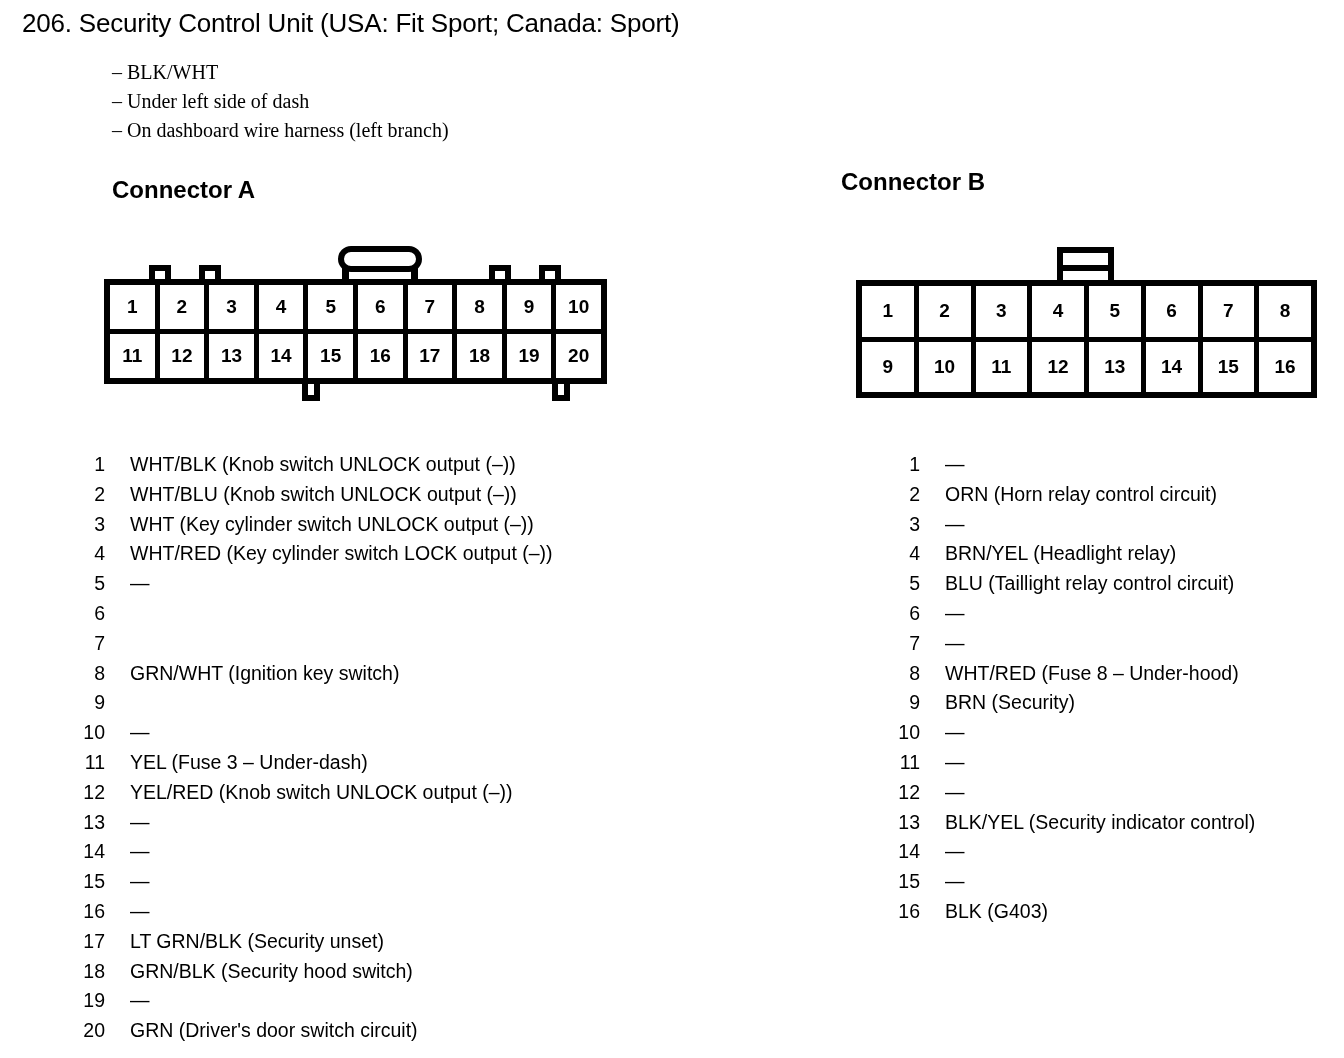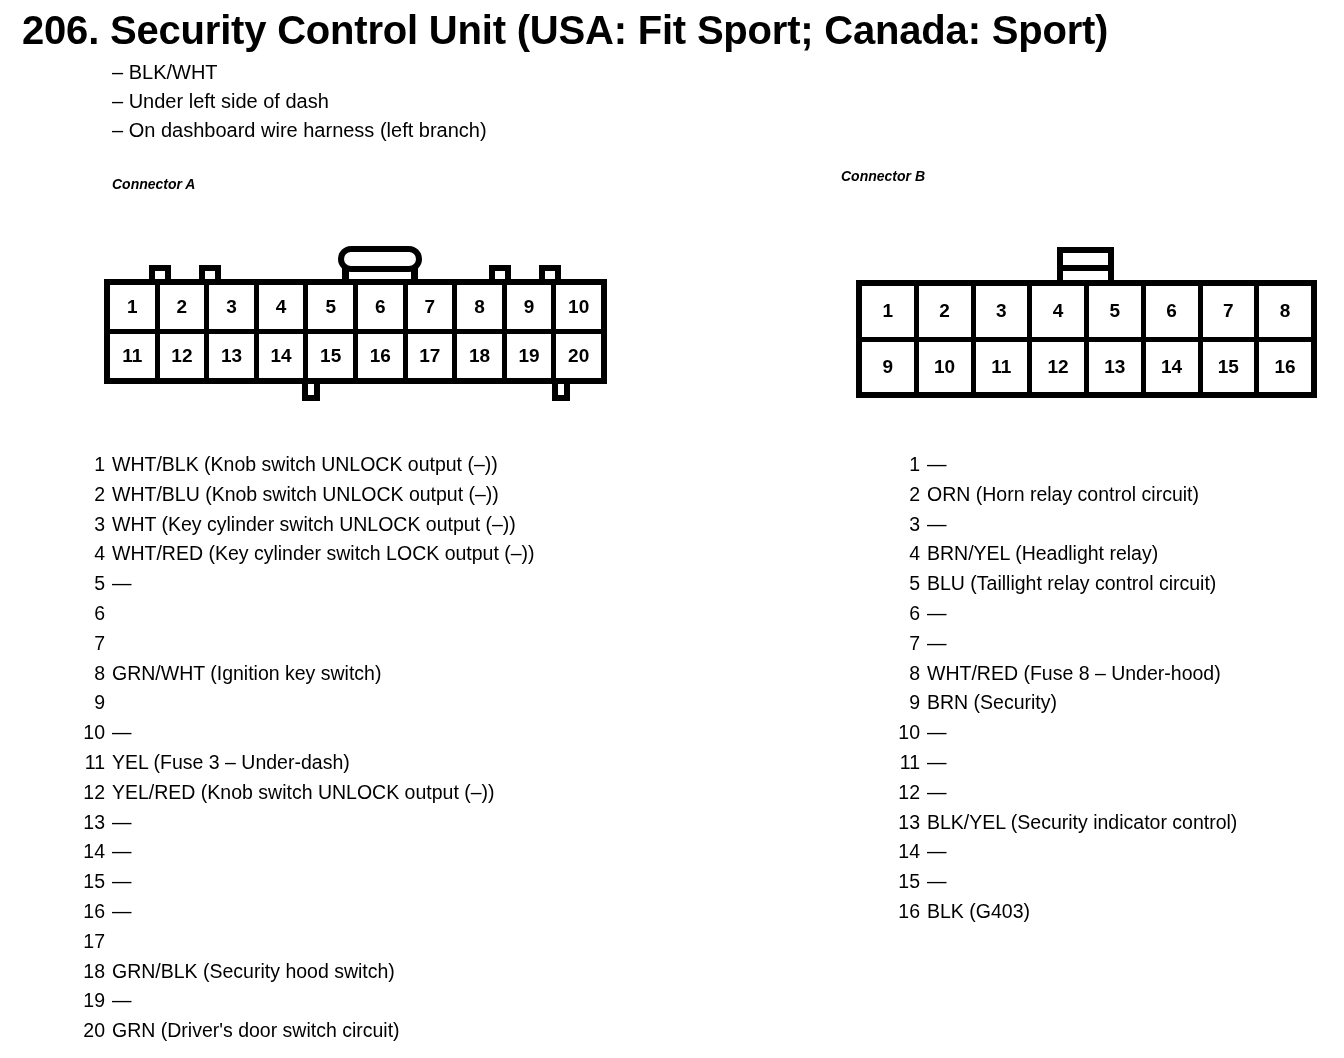--- a/index.html
+++ b/index.html
@@ -14,41 +14,40 @@
     font-family: "Liberation Sans", sans-serif;
     color: #000000;
     overflow: hidden;
   }
 
   
   #page-title {
     position: absolute;
     left: 22px;
     top: 8px;
-    font-size: 40px;
-    font-weight: bold;
+    font-size: 26px;
+    font-weight: normal;
     letter-spacing: -0.2px;
     white-space: nowrap;
   }
   #spec-list {
     position: absolute;
     left: 112px;
     top: 58px;
     font-size: 20px;
     line-height: 29px;
   }
-  .spec-line { white-space: nowrap; }
+  .spec-line { white-space: nowrap; font-family: Liberation Serif, serif; }
 
   
   .connector-heading {
     position: absolute;
-    font-size: 14px;
+    font-size: 24px;
     font-weight: bold;
     white-space: nowrap;
-    font-style: italic;
   }
   #heading-a { left: 112px; top: 176px; }
   #heading-b { left: 841px; top: 168px; }
 
   
   .connector-wrap { position: absolute; }
   #connector-a-wrap { left: 104px; top: 240px; }
   #connector-b-wrap { left: 856px; top: 240px; }
 
   .housing {
@@ -134,21 +133,21 @@
     display: flex;
     align-items: baseline;
     white-space: nowrap;
   }
   .pin-num {
     width: 27px;
     text-align: right;
     flex: 0 0 auto;
   }
   .pin-desc {
-    margin-left: 7px;
+    margin-left: 25px;
     flex: 0 0 auto;
     text-align: center;
   }
 </style>
 </head>
 <body>
 
 <div id="page-title">206. Security Control Unit (USA: Fit Sport; Canada: Sport)</div>
 
 <div id="spec-list">
@@ -290,20 +289,21 @@
     <div class="pin-line">
       <span class="pin-num">15</span>
       <span class="pin-desc">—</span>
     </div>
     <div class="pin-line">
       <span class="pin-num">16</span>
       <span class="pin-desc">—</span>
     </div>
     <div class="pin-line">
       <span class="pin-num">17</span>
+      <span class="pin-desc">LT GRN/BLK (Security unset)</span>
     </div>
     <div class="pin-line">
       <span class="pin-num">18</span>
       <span class="pin-desc">GRN/BLK (Security hood switch)</span>
     </div>
     <div class="pin-line">
       <span class="pin-num">19</span>
       <span class="pin-desc">—</span>
     </div>
     <div class="pin-line">

